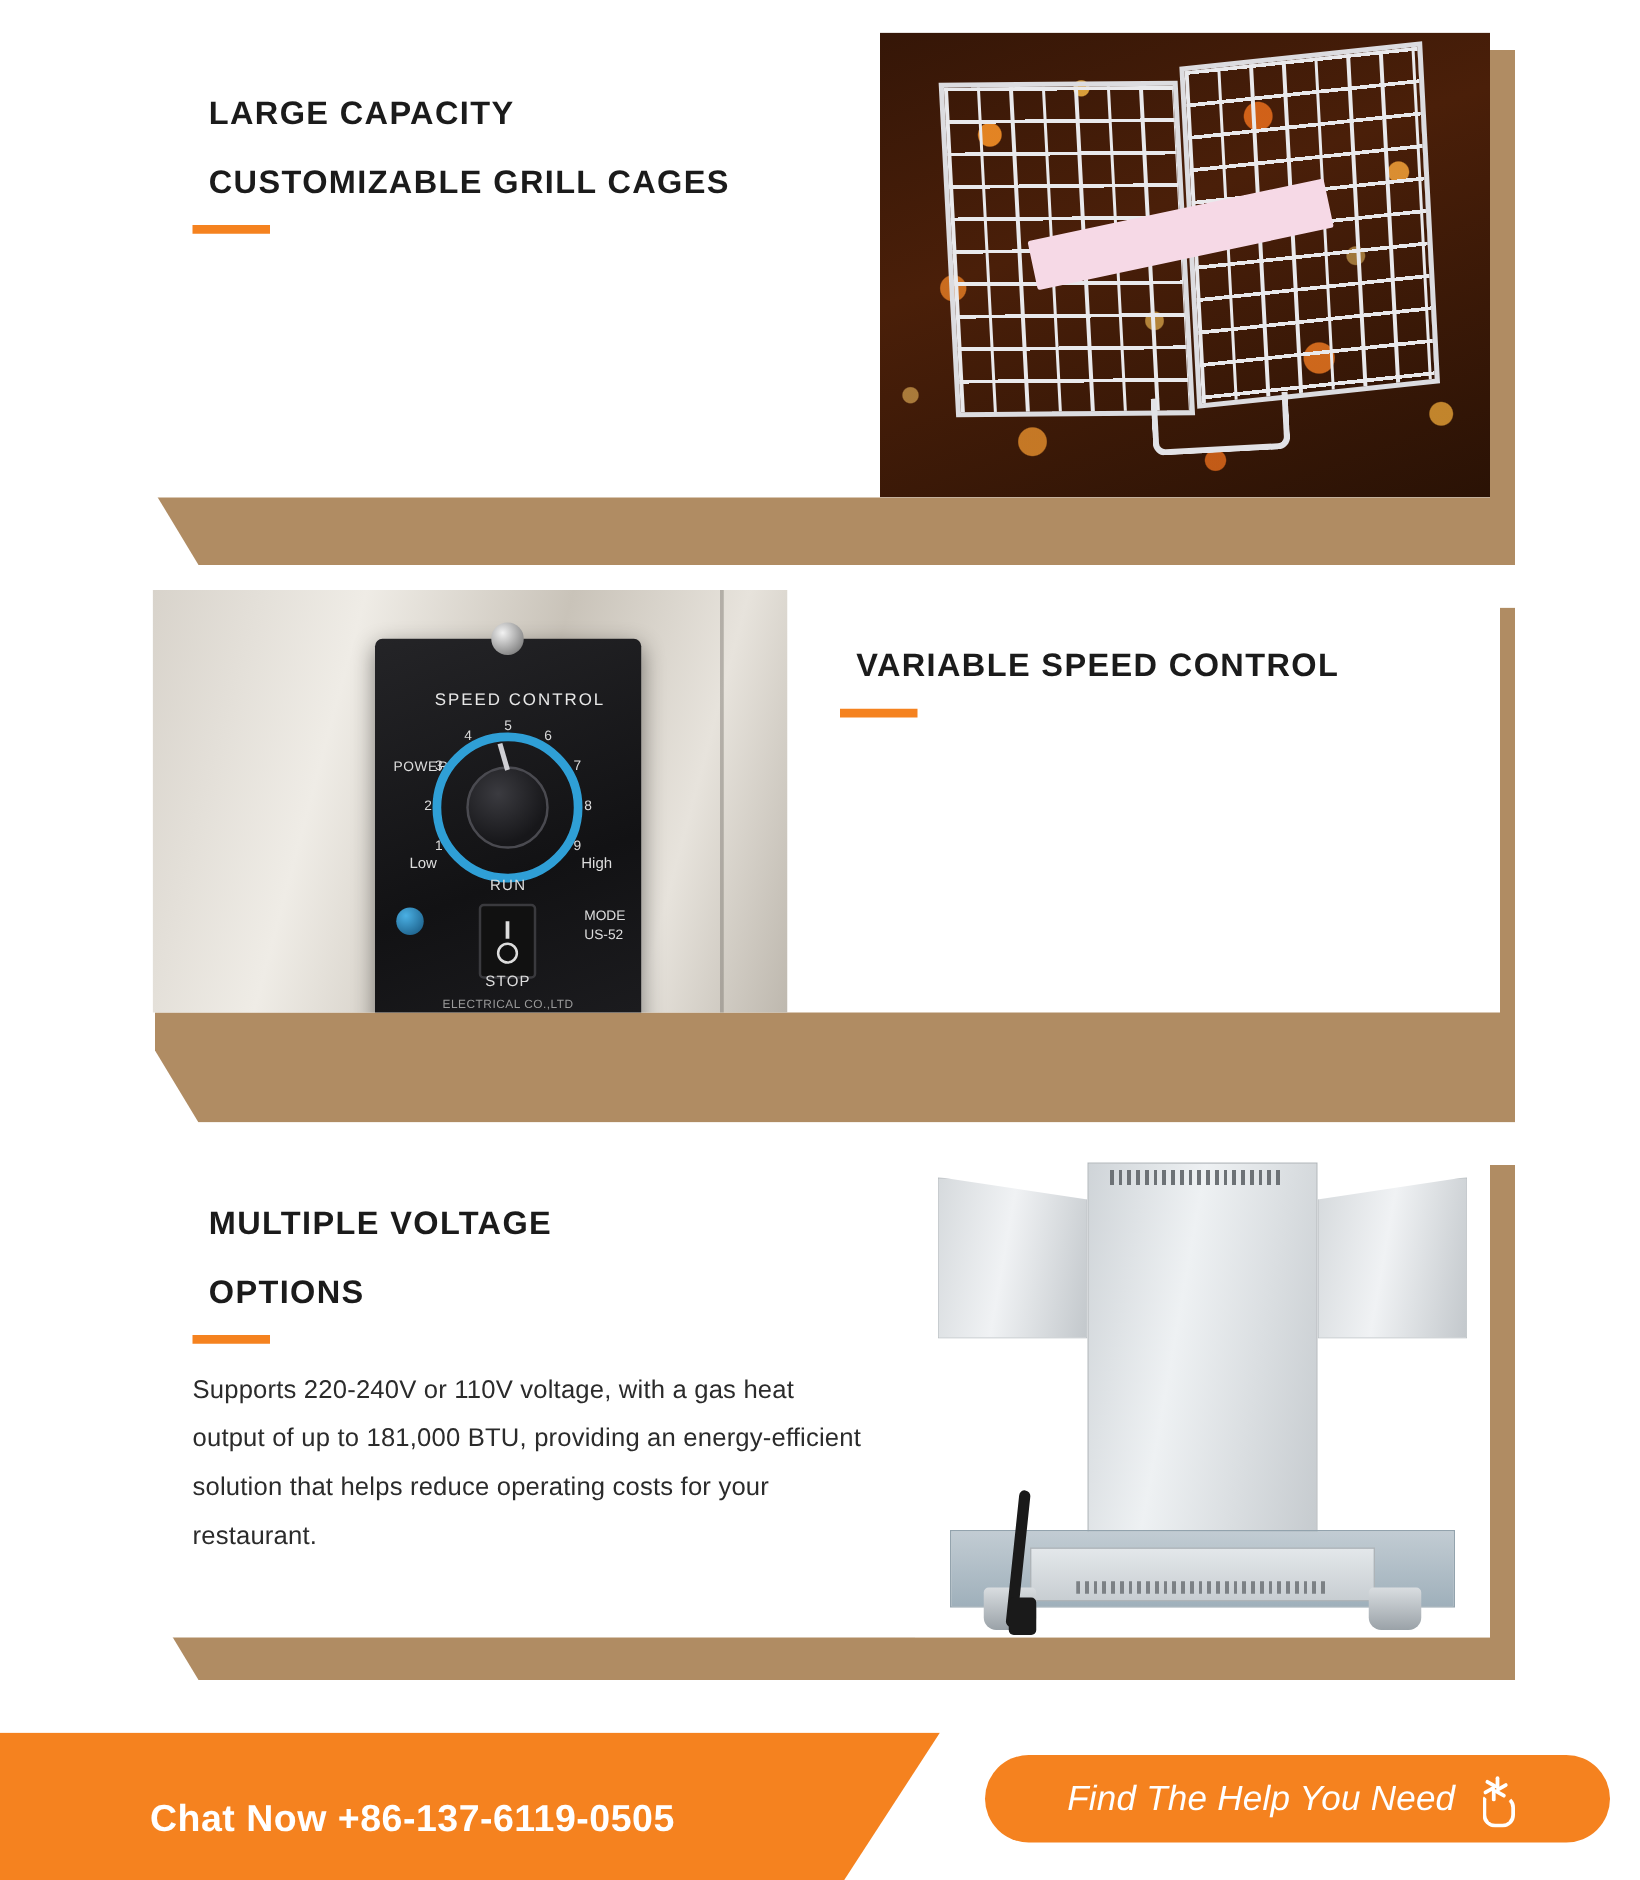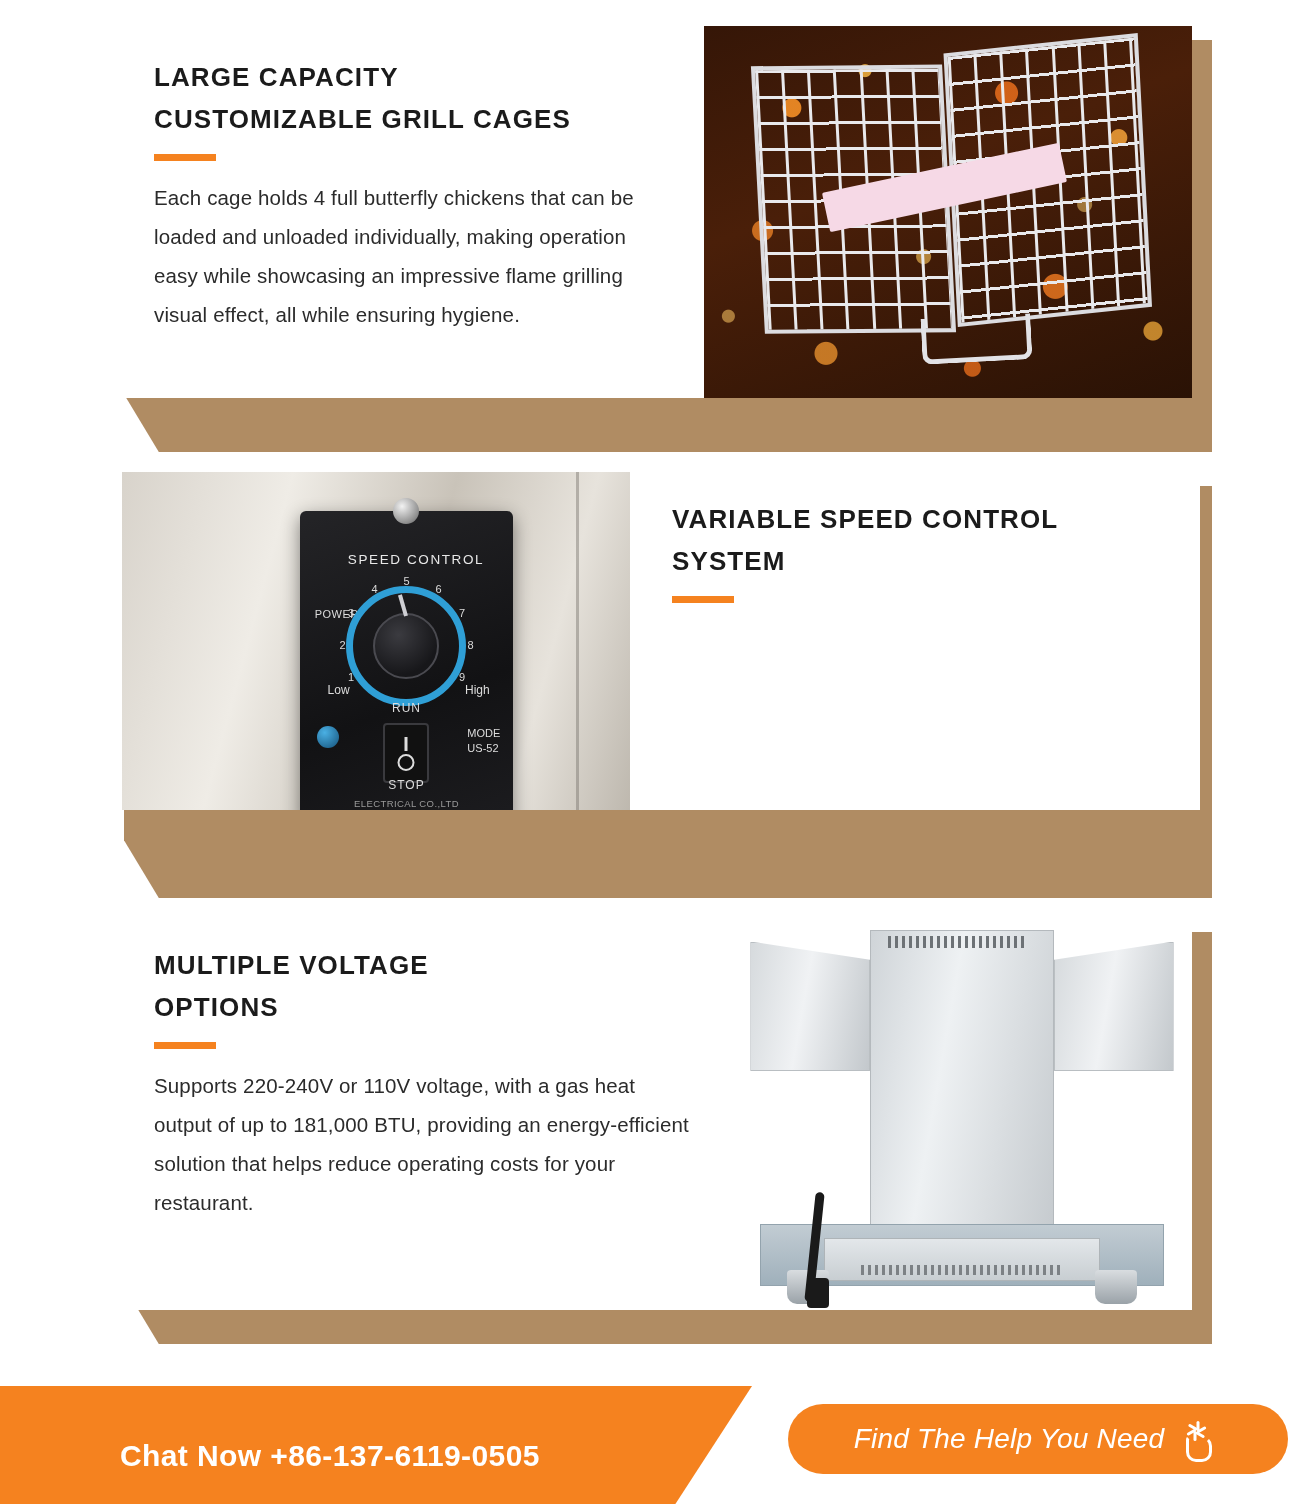--- a/index.html
+++ b/index.html
@@ -38,21 +38,21 @@
   .card-text {
     padding: 30px 36px 24px 42px;
     flex: 0 0 auto;
   }
   .card-title {
     font-weight: bold;
     color: #1b1b1b;
     font-size: 26px;
     letter-spacing: 1.1px;
     line-height: 1.62;
-    margin: 0;
+    margin: 13px;
   }
   .accent-bar {
     width: 62px;
     height: 7px;
     background: #f5821f;
     margin: 14px 0 18px 0;
   }
   .card-body {
     font-size: 20.5px;
     line-height: 1.9;
@@ -320,21 +320,20 @@
 <div class="page">
 
   <div class="feature" style="top:26px;height:418px;">
     <div class="shadow-plate" style="left:12px; top:14px; width:1088px; height:412px; clip-path: polygon(0 0, 100% 0, 100% 100%, 3.2% 100%, 0 86%);"></div>
 
     <div class="card" style="left:0; top:0; width:1080px; height:372px;">
       <div class="card-text" style="width:592px;">
         <h2 class="card-title">LARGE CAPACITY</h2>
         <h2 class="card-title">CUSTOMIZABLE GRILL CAGES</h2>
         <div class="accent-bar"></div>
-        <p class="card-body">Each cage holds 4 full butterfly chickens that can be loaded and unloaded individually, making operation easy while showcasing an impressive flame grilling visual effect, all while ensuring hygiene.</p>
       </div>
 
       <div class="photo" style="width:488px;height:372px;">
         <div class="embers"></div>
         <div class="cage">
           <div class="cage-panel cage-left"></div>
           <div class="cage-panel cage-right"></div>
           <div class="cage-strip"></div>
           <div class="cage-handle"></div>
         </div>
@@ -386,21 +385,20 @@
             </div>
 
             <div class="sc-stop">STOP</div>
             <div class="sc-foot">ELECTRICAL CO.,LTD</div>
           </div>
         </div>
       </div>
 
       <div class="card-text" style="width:570px;padding-top:26px;">
         <h2 class="card-title">VARIABLE SPEED CONTROL</h2>
-        <h2 class="card-title">SYSTEM</h2>
         <div class="accent-bar"></div>
       </div>
     </div>
   </div>
 
   <div class="feature" style="top:918px;height:420px;">
     <div class="shadow-plate" style="left:12px; top:14px; width:1088px; height:412px; clip-path: polygon(0 0, 100% 0, 100% 100%, 3.2% 100%, 0 86%);"></div>
 
     <div class="card" style="left:0; top:0; width:1080px; height:392px;">
       <div class="card-text" style="width:620px;padding-top:26px;">

